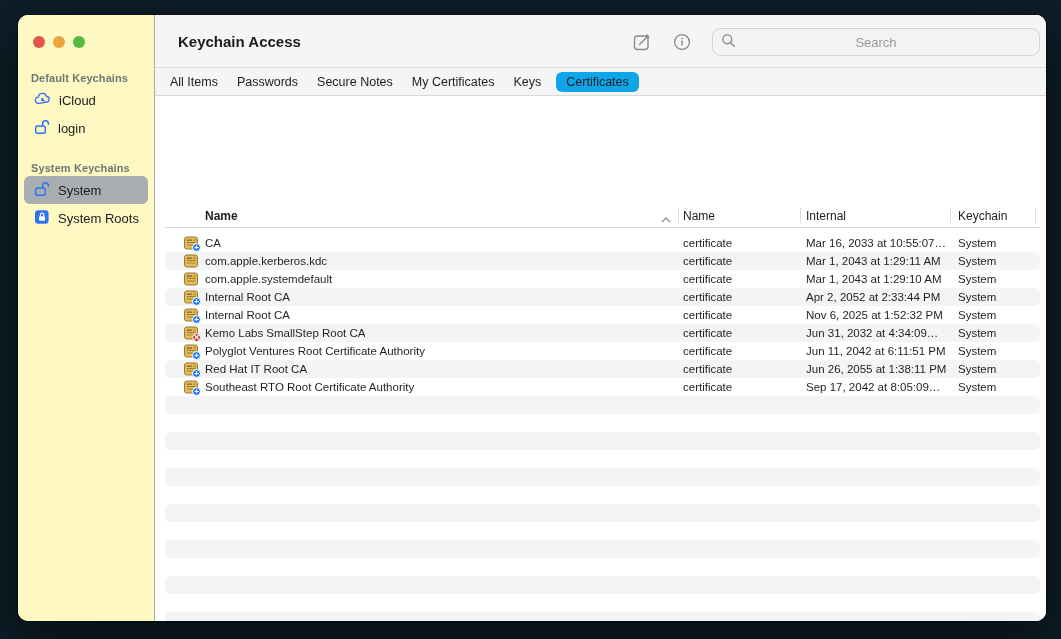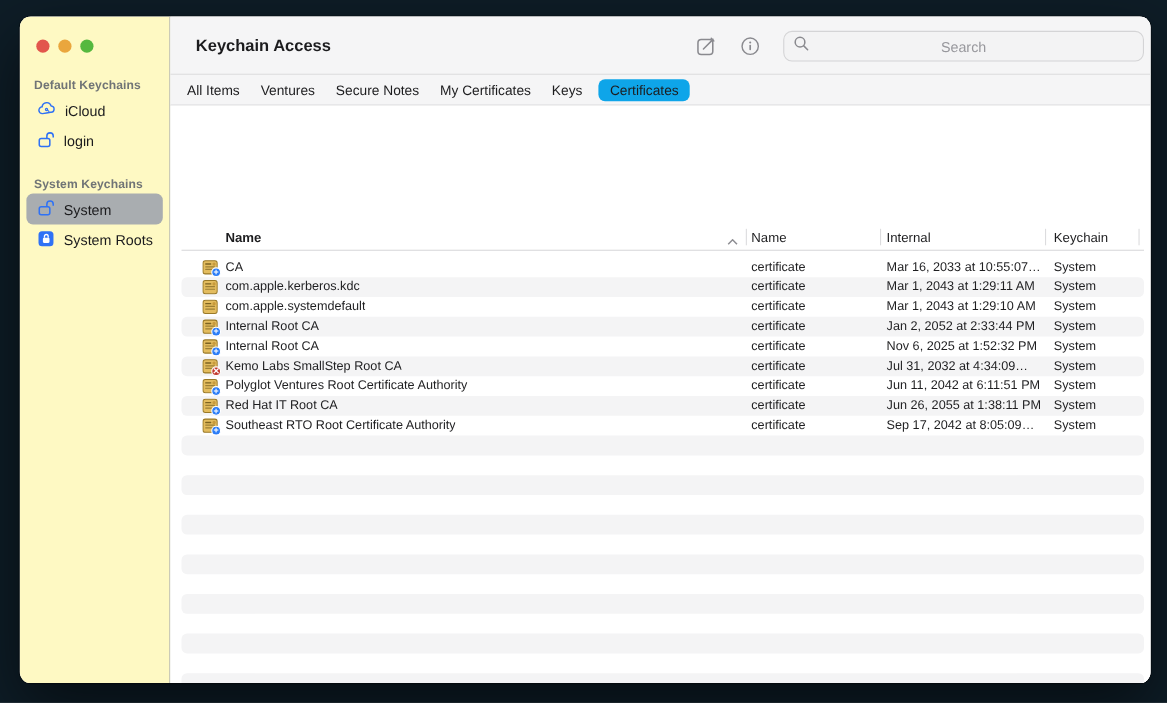--- a/index.html
+++ b/index.html
@@ -147,21 +147,21 @@
             <circle cx="6.3" cy="6.3" r="4.4"></circle>
             <line x1="9.7" y1="9.7" x2="13.2" y2="13.2" stroke-linecap="round"></line>
           </svg>
         </span>
         <input type="text" placeholder="Search" style="">
       </div>
     </div>
 
     <div class="tabbar">
       <span class="tab">All Items</span>
-      <span class="tab">Ventures</span>
+      <span class="tab">Passwords</span>
       <span class="tab">Secure Notes</span>
       <span class="tab">My Certificates</span>
       <span class="tab">Keys</span>
       <span class="tab selected">Certificates</span>
     </div>
 
     <div class="content">
 
       <div class="table-header">
         <span class="col col-name">Name</span>
@@ -223,21 +223,21 @@
         <div class="row">
           <span class="cert-icon"><svg width="14" height="14" viewBox="0 0 14 14">
                 <rect x="0.5" y="1" width="13" height="12" rx="2.2" fill="#e3bc5e" stroke="#9a7a28"></rect>
                 <rect x="2.5" y="3.4" width="5.6" height="1.3" rx=".4" fill="#7d6320"></rect>
                 <rect x="2.5" y="6" width="9" height="1.1" rx=".4" fill="#8a6f2a" opacity=".8"></rect>
                 <rect x="2.5" y="8.4" width="9" height="1.1" rx=".4" fill="#8a6f2a" opacity=".8"></rect>
                 <circle cx="10.6" cy="4.1" r="1.5" fill="#c79a3c"></circle>
               </svg><span class="badge badge-add">+</span></span>
           <span class="cell cell-name">Internal Root CA</span>
           <span class="cell cell-kind">certificate</span>
-          <span class="cell cell-expires">Jan 2, 2052 at 2:33:44 PM</span>
+          <span class="cell cell-expires">Apr 2, 2052 at 2:33:44 PM</span>
           <span class="cell cell-keychain">System</span>
         </div>
         <div class="row">
           <span class="cert-icon"><svg width="14" height="14" viewBox="0 0 14 14">
                 <rect x="0.5" y="1" width="13" height="12" rx="2.2" fill="#e3bc5e" stroke="#9a7a28"></rect>
                 <rect x="2.5" y="3.4" width="5.6" height="1.3" rx=".4" fill="#7d6320"></rect>
                 <rect x="2.5" y="6" width="9" height="1.1" rx=".4" fill="#8a6f2a" opacity=".8"></rect>
                 <rect x="2.5" y="8.4" width="9" height="1.1" rx=".4" fill="#8a6f2a" opacity=".8"></rect>
                 <circle cx="10.6" cy="4.1" r="1.5" fill="#c79a3c"></circle>
               </svg><span class="badge badge-add">+</span></span>
@@ -249,21 +249,21 @@
         <div class="row">
           <span class="cert-icon"><svg width="14" height="14" viewBox="0 0 14 14">
                 <rect x="0.5" y="1" width="13" height="12" rx="2.2" fill="#e3bc5e" stroke="#9a7a28"></rect>
                 <rect x="2.5" y="3.4" width="5.6" height="1.3" rx=".4" fill="#7d6320"></rect>
                 <rect x="2.5" y="6" width="9" height="1.1" rx=".4" fill="#8a6f2a" opacity=".8"></rect>
                 <rect x="2.5" y="8.4" width="9" height="1.1" rx=".4" fill="#8a6f2a" opacity=".8"></rect>
                 <circle cx="10.6" cy="4.1" r="1.5" fill="#c79a3c"></circle>
               </svg><span class="badge badge-revoked">✕</span></span>
           <span class="cell cell-name">Kemo Labs SmallStep Root CA</span>
           <span class="cell cell-kind">certificate</span>
-          <span class="cell cell-expires">Jul 31, 2032 at 4:34:09…</span>
+          <span class="cell cell-expires">Jun 31, 2032 at 4:34:09…</span>
           <span class="cell cell-keychain">System</span>
         </div>
         <div class="row">
           <span class="cert-icon"><svg width="14" height="14" viewBox="0 0 14 14">
                 <rect x="0.5" y="1" width="13" height="12" rx="2.2" fill="#e3bc5e" stroke="#9a7a28"></rect>
                 <rect x="2.5" y="3.4" width="5.6" height="1.3" rx=".4" fill="#7d6320"></rect>
                 <rect x="2.5" y="6" width="9" height="1.1" rx=".4" fill="#8a6f2a" opacity=".8"></rect>
                 <rect x="2.5" y="8.4" width="9" height="1.1" rx=".4" fill="#8a6f2a" opacity=".8"></rect>
                 <circle cx="10.6" cy="4.1" r="1.5" fill="#c79a3c"></circle>
               </svg><span class="badge badge-add">+</span></span>

